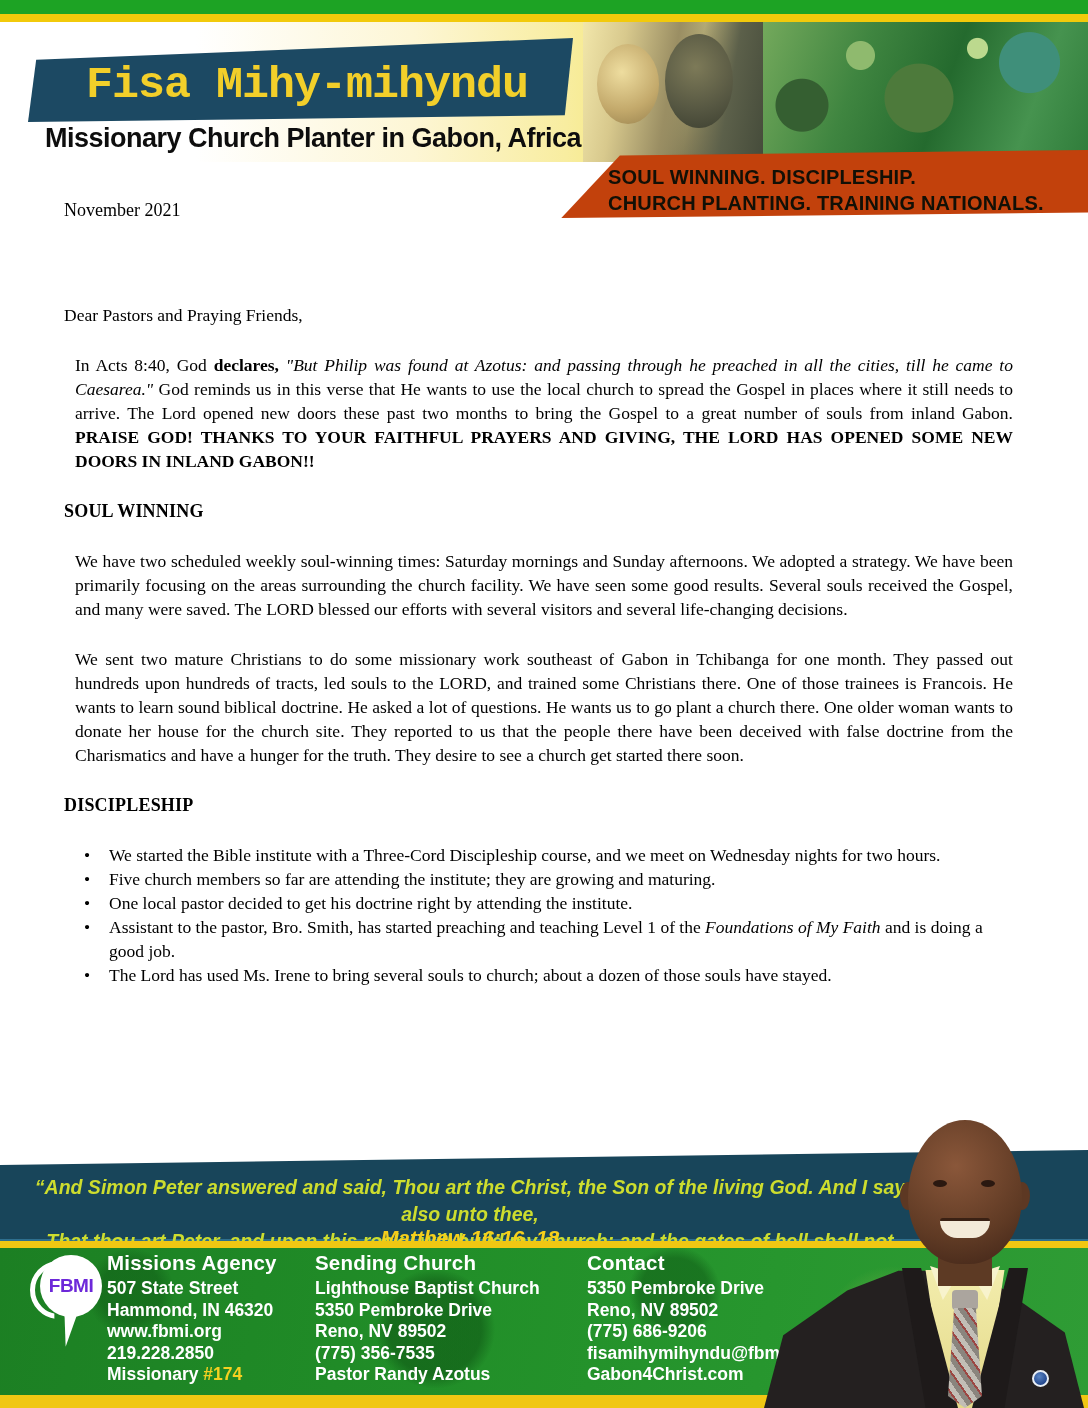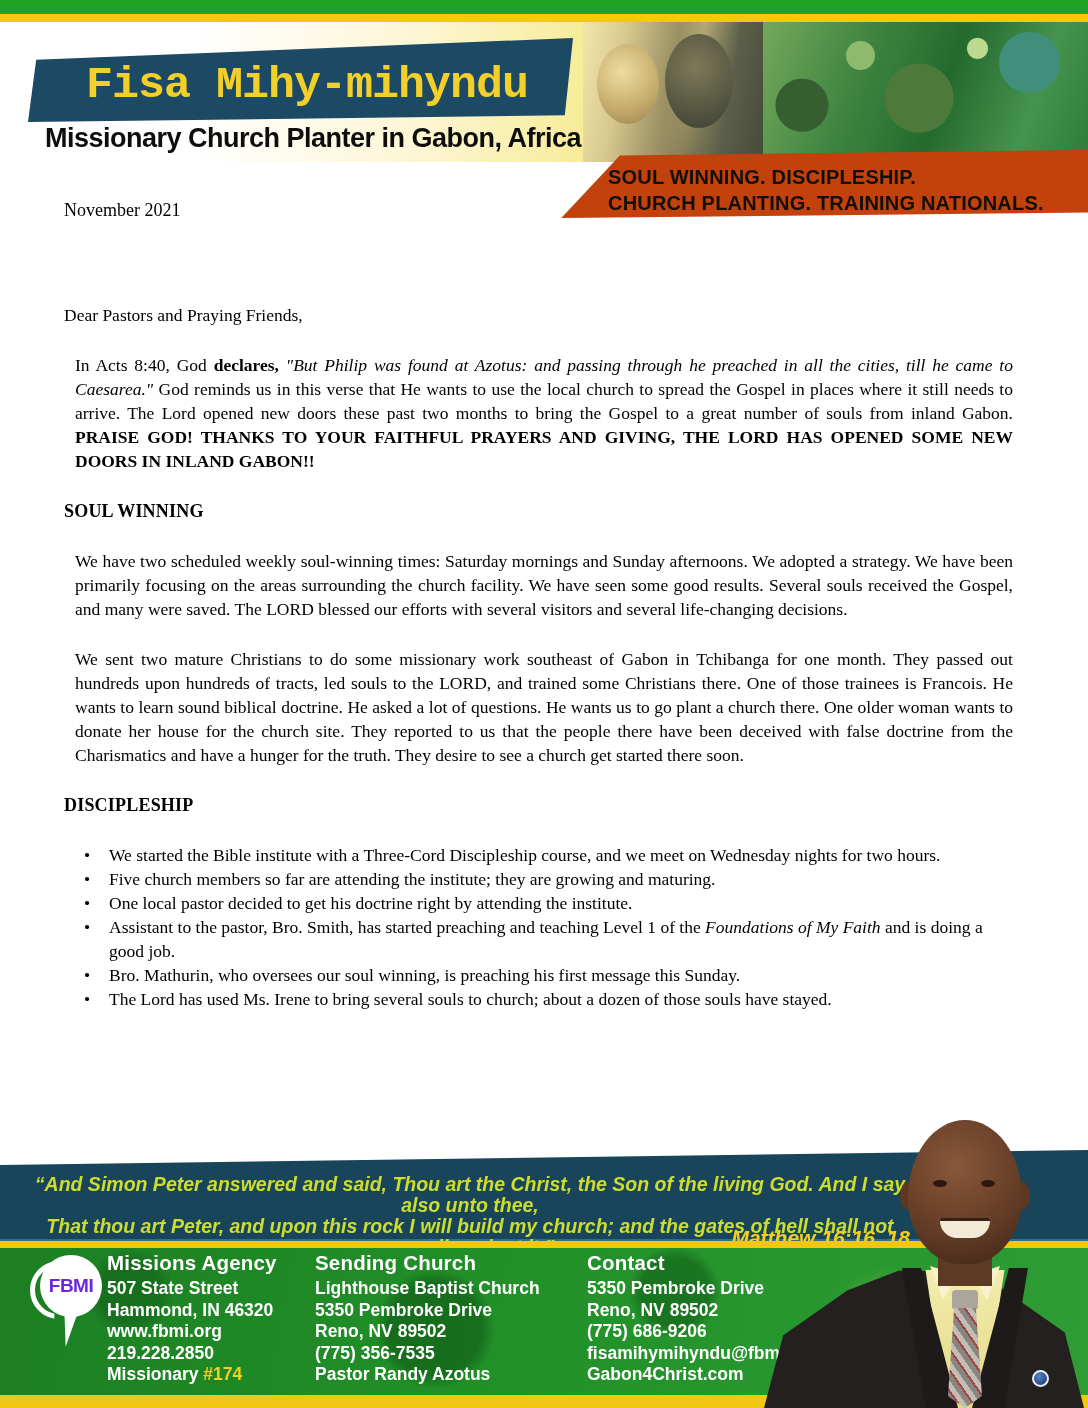--- a/index.html
+++ b/index.html
@@ -74,24 +74,24 @@
 
   
   .quote-banner {
     position:absolute; top:1150px; left:0; width:1088px; height:91px; background:#18455a; z-index:1;
     clip-path:polygon(0 15px, 100% 0, 100% 100%, 0 100%);
     border-bottom:2px solid #2e6f8e;
   }
   .quote-text {
     position:absolute; top:24px; left:30px; width:880px; text-align:center;
     font-family:"Liberation Sans", sans-serif; font-style:italic; font-weight:600;
-    font-size:19.5px; line-height:21px; color:#cddd2e;
+    font-size:19.5px; line-height:27px; color:#cddd2e;
   }
   .quote-ref {
-    position:absolute; top:76px; left:30px; width:880px; text-align:right;
+    position:absolute; top:76px; left:30px; width:880px; text-align:center;
     font-family:"Liberation Sans", sans-serif; font-style:italic; font-weight:800;
     font-size:21px; color:#f6cf1b;
   }
   .footer-yellow-line { position:absolute; top:1241px; left:0; width:1088px; height:7px; background:#f0c713; z-index:2; }
   .footer-green {
     position:absolute; top:1248px; left:0; width:1088px; height:147px; z-index:0;
     background:
       radial-gradient(circle at 40% 55%, rgba(10,70,15,0.45) 0 46px, rgba(0,0,0,0) 60px),
       radial-gradient(circle at 62% 30%, rgba(14,86,20,0.5) 0 34px, rgba(0,0,0,0) 46px),
       radial-gradient(circle at 82% 60%, rgba(150,190,80,0.35) 0 40px, rgba(0,0,0,0) 70px),
@@ -200,21 +200,20 @@
 
   <p class="j">We sent two mature Christians to do some missionary work southeast of Gabon in Tchibanga for one month. They passed out hundreds upon hundreds of tracts, led souls to the LORD, and trained some Christians there. One of those trainees is Francois. He wants to learn sound biblical doctrine. He asked a lot of questions. He wants us to go plant a church there. One older woman wants to donate her house for the church site. They reported to us that the people there have been deceived with false doctrine from the Charismatics and have a hunger for the truth. They desire to see a church get started there soon.</p>
 
   <h3>DISCIPLESHIP</h3>
 
   <ul>
     <li>We started the Bible institute with a Three-Cord Discipleship course, and we meet on Wednesday nights for two hours.</li>
     <li>Five church members so far are attending the institute; they are growing and maturing.</li>
     <li>One local pastor decided to get his doctrine right by attending the institute.</li>
     <li><span>Assistant to the pastor, Bro. Smith, has started preaching and teaching Level 1 of the </span><i>Foundations of My Faith</i><span> and is doing a good job.</span></li>
-    <li>Bro. Mathurin, who oversees our soul winning, is preaching his first message this Sunday.</li>
     <li>The Lord has used Ms. Irene to bring several souls to church; about a dozen of those souls have stayed.</li>
   </ul>
 </div>
 
 <div>
   <div class="quote-banner">
     <div class="quote-text">
       <div>“And Simon Peter answered and said, Thou art the Christ, the Son of the living God. And I say also unto thee,</div>
       <div>That thou art Peter, and upon this rock I will build my church; and the gates of hell shall not prevail against it.”</div>
     </div>

